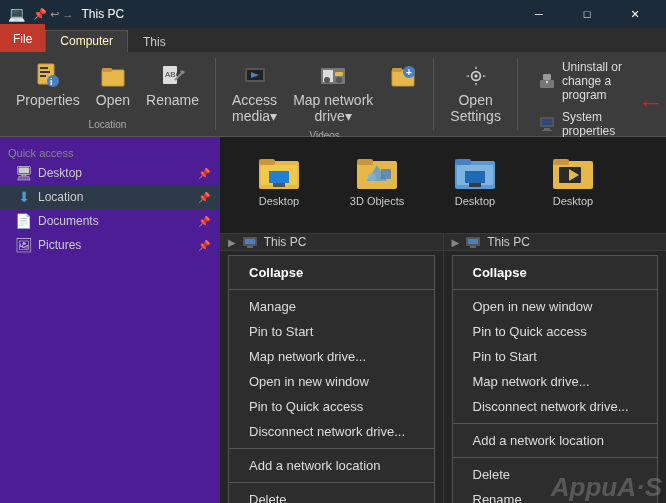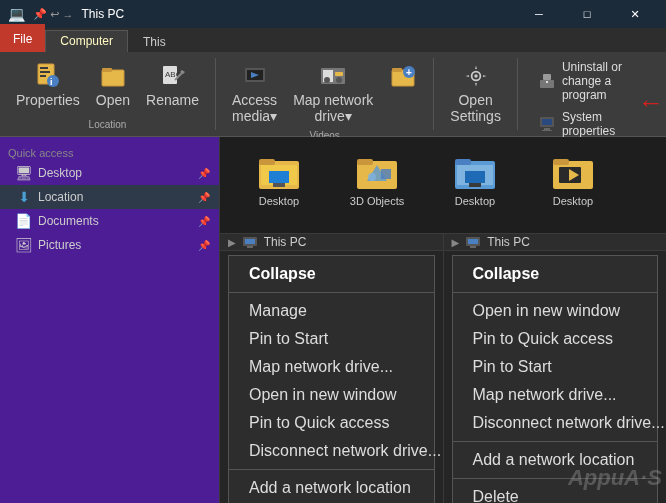--- a/index.html
+++ b/index.html
@@ -272,41 +272,41 @@
 
     .context-menu {
       background: #2d2d2d;
       border: 1px solid #555;
       margin: 4px 8px;
       padding: 4px 0;
     }
     .ctx-item {
       padding: 5px 20px;
       cursor: pointer;
-      font-size: 16px;
+      font-size: 13px;
       color: #ddd;
       white-space: nowrap;
     }
     .ctx-item.bold {
       font-weight: 700;
       color: #fff;
     }
     .ctx-separator {
       height: 1px;
       background: #555;
       margin: 4px 0;
     }
 
     
     .watermark {
       position: absolute;
-      bottom: 12px;
+      bottom: 0;
       right: 4px;
       opacity: 0.35;
-      font-size: 22px;
+      font-size: 26px;
       color: #aaa;
       font-weight: bold;
       pointer-events: none;
       user-select: none;
       font-style: italic;
     }
   </style>
 </head>
 <body>
 

